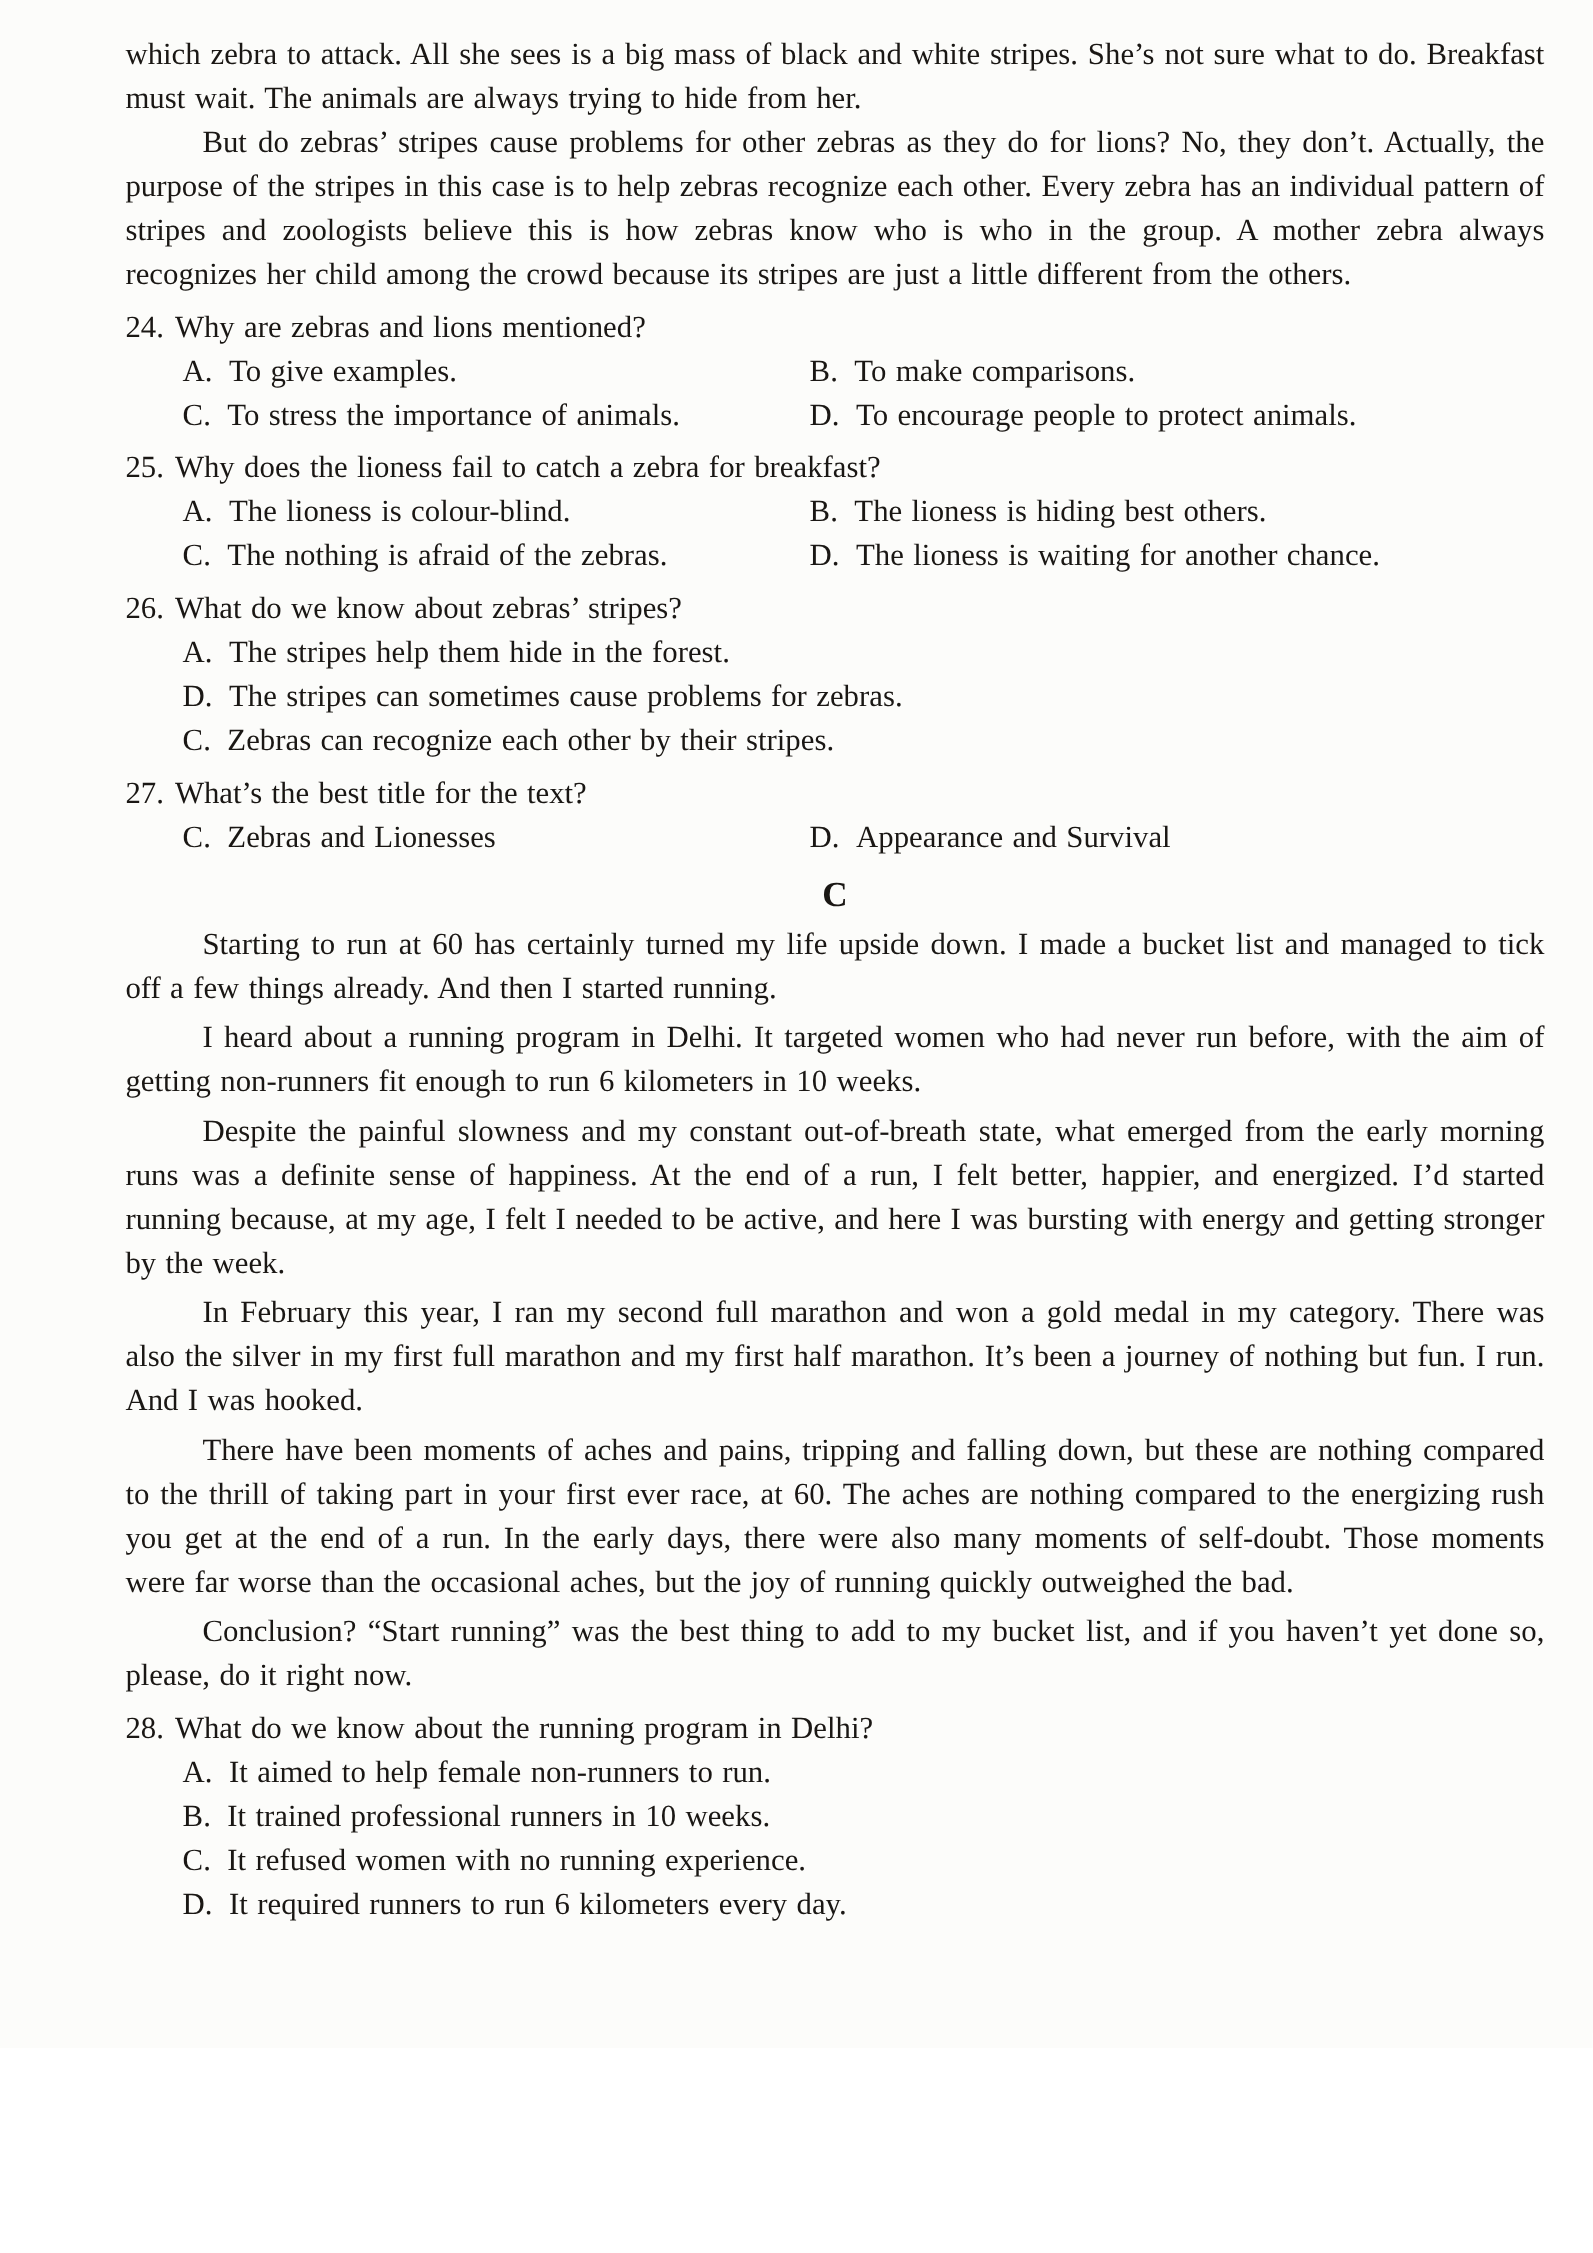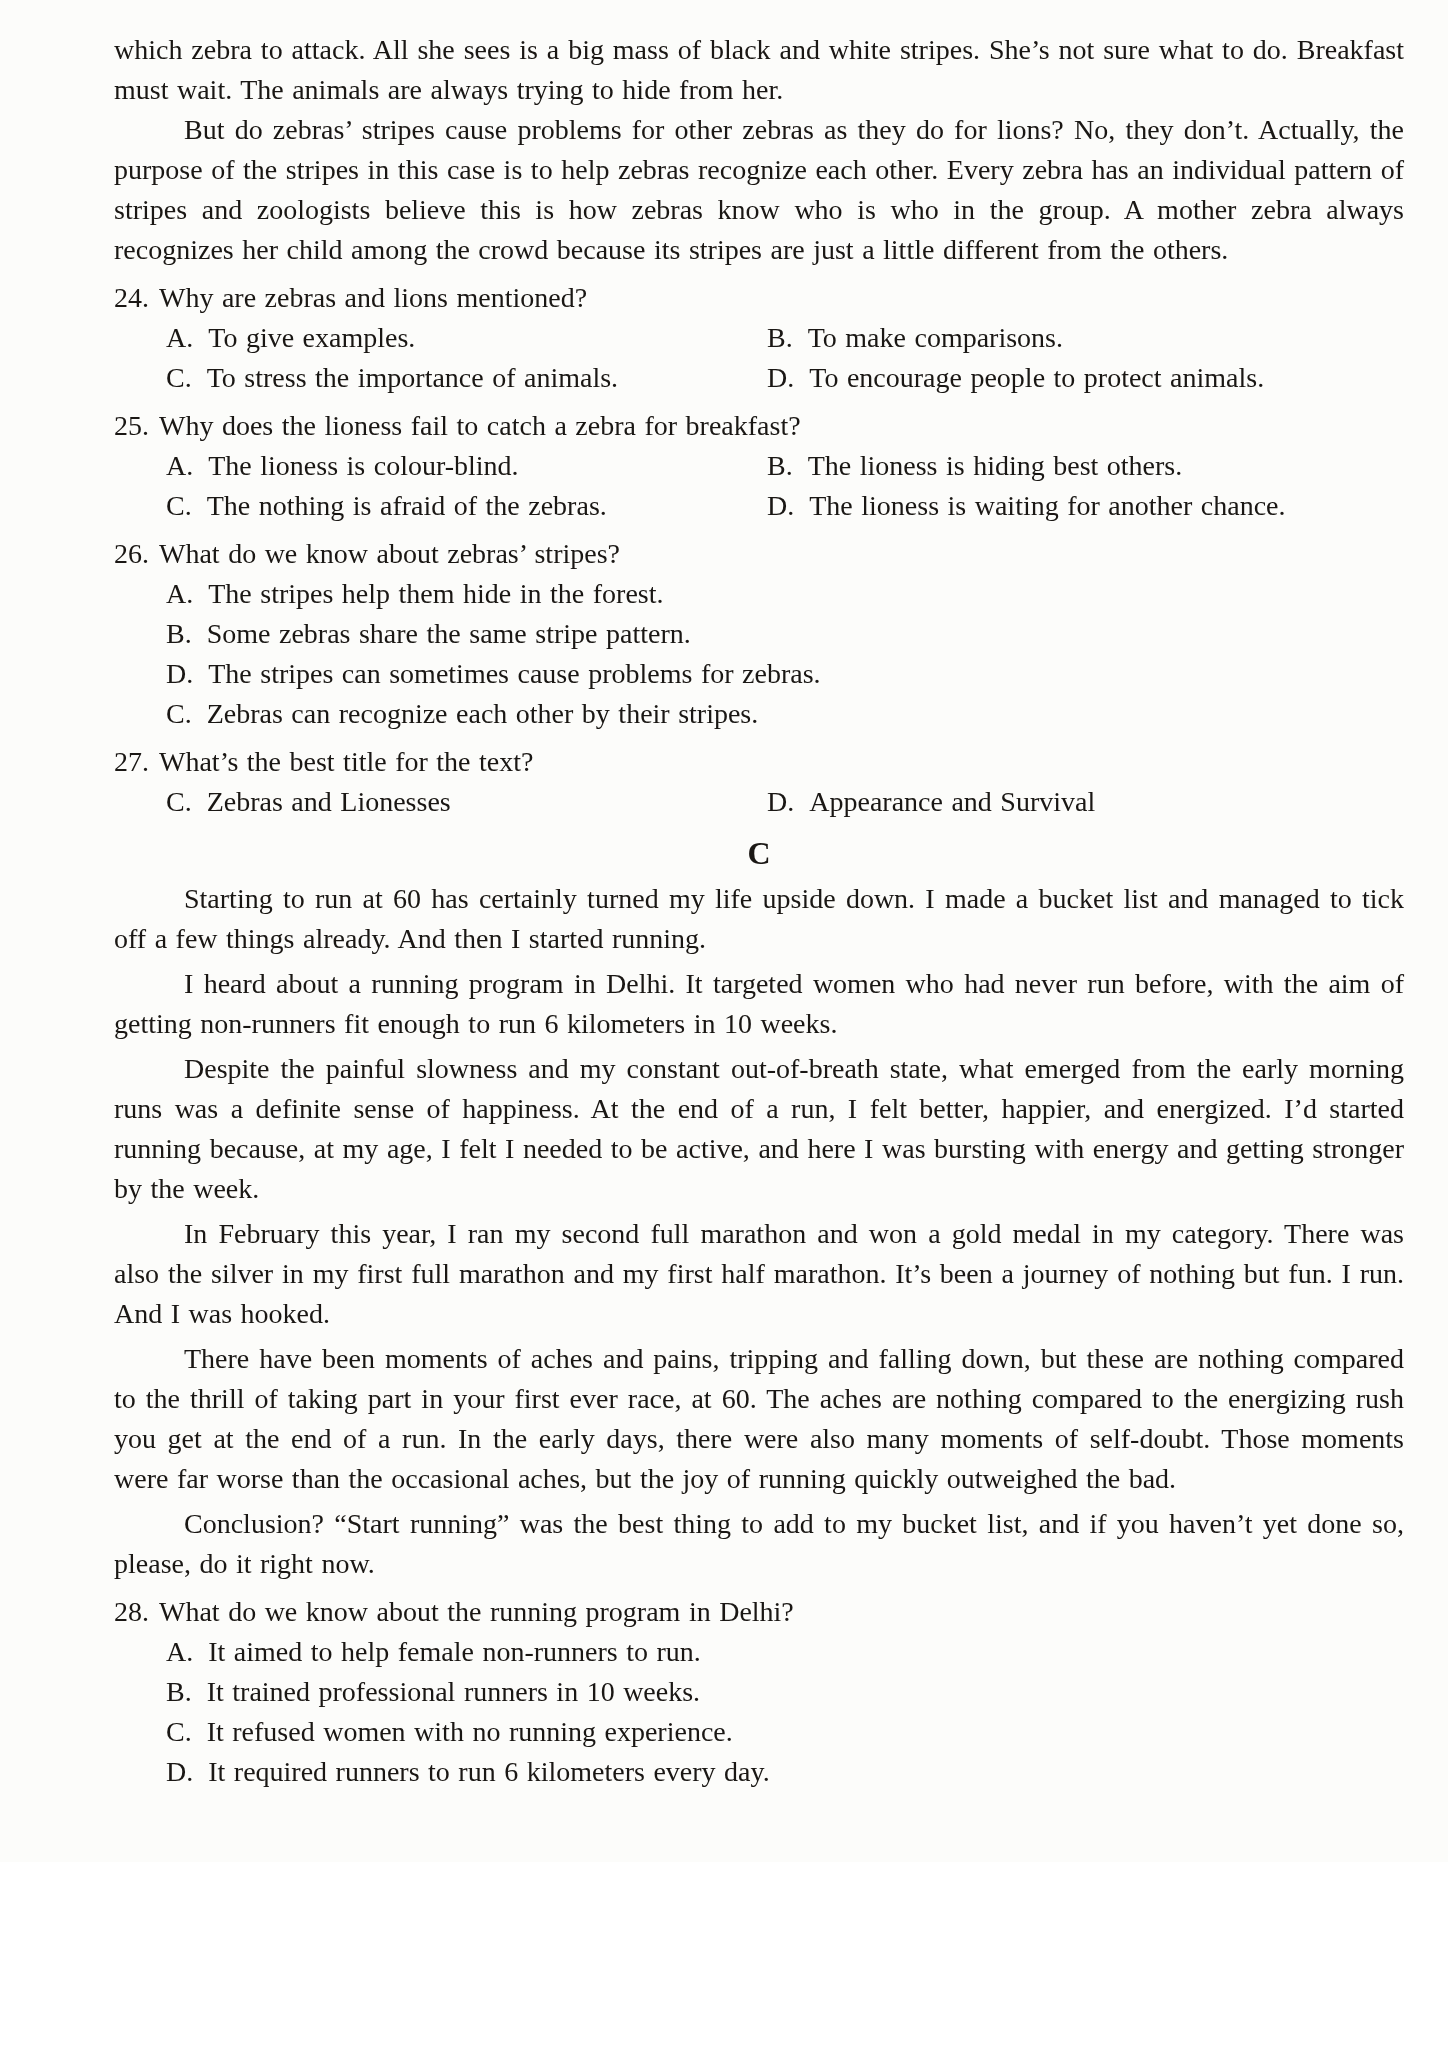--- a/index.html
+++ b/index.html
@@ -20,21 +20,21 @@
   }
 
   .body-text { margin: 0; text-align: justify; }
   .indent { text-indent: 70px; }
   .para { margin-top: 5px; }
 
   .question { margin-top: 8px; }
   .stem { text-align: left; }
   .qnum { margin-right: 10px; }
 
-  .opt-row { display: flex; padding-left: 52px; gap: 31px; }
+  .opt-row { display: flex; padding-left: 52px; }
   .opt { white-space: nowrap; }
   .col-left { flex: 0 0 570px; width: 570px; }
   .olabel { margin-right: 15px; }
 
   .section-heading {
     margin-top: 10px;
     margin-bottom: 4px;
     text-align: center;
     font-weight: bold;
     font-size: 32px;
@@ -108,25 +108,20 @@
     <div class="stem">
       <span class="qnum">26.</span><span>What do we know about zebras’ stripes?</span>
     </div>
     <div class="opt-row">
       <div class="opt">
         <span class="olabel">A.</span><span>The stripes help them hide in the forest.</span>
       </div>
     </div>
     <div class="opt-row">
       <div class="opt">
-        <span class="olabel">B.</span><span>Some zebras share the same stripe pattern.</span>
-      </div>
-    </div>
-    <div class="opt-row">
-      <div class="opt">
         <span class="olabel">D.</span><span>The stripes can sometimes cause problems for zebras.</span>
       </div>
     </div>
     <div class="opt-row">
       <div class="opt">
         <span class="olabel">C.</span><span>Zebras can recognize each other by their stripes.</span>
       </div>
     </div>
   </div>
 

